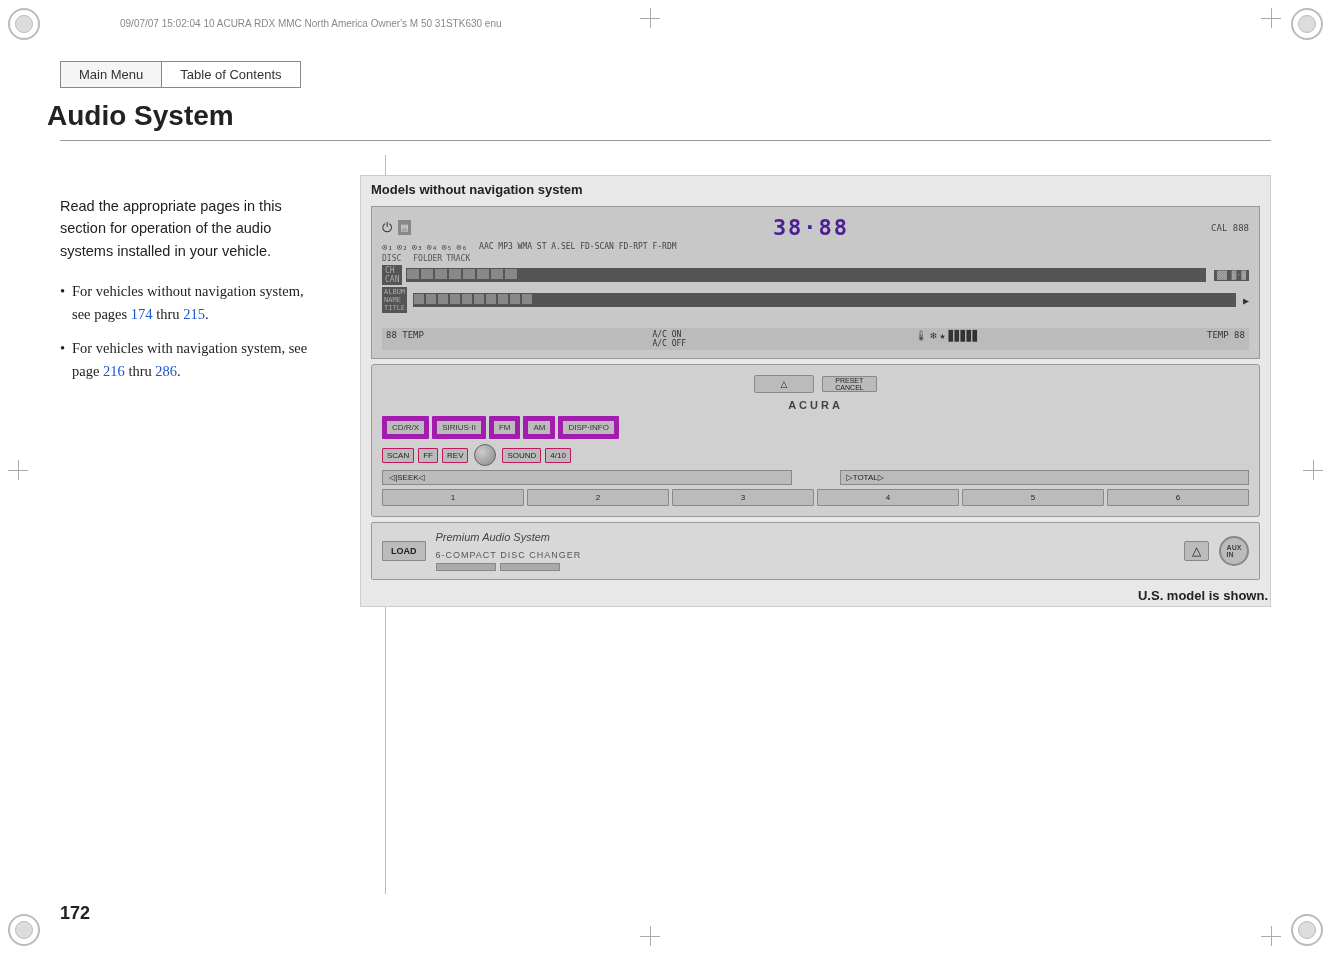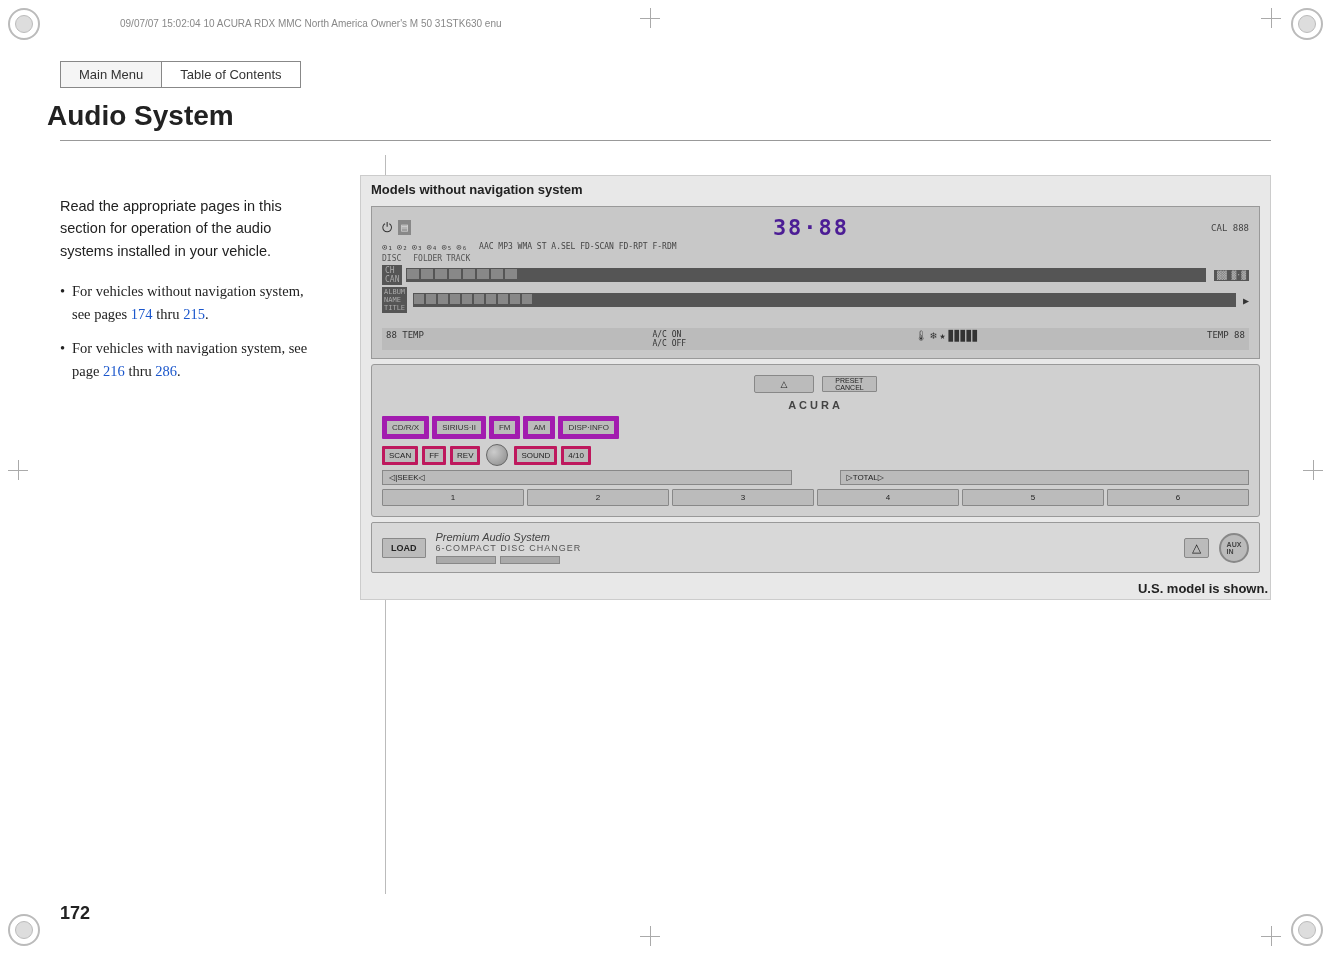--- a/index.html
+++ b/index.html
@@ -277,21 +277,21 @@
 
     .radio-controls-row {
       display: flex;
       gap: 4px;
       align-items: center;
       margin-bottom: 4px;
     }
 
     .radio-ctrl-btn {
       background: #bbb;
-      border: 3px solid #be185d;
+      border: 1px solid #be185d;
       padding: 2px 4px;
       font-size: 8px;
       border-radius: 1px;
     }
 
     .radio-knob {
       width: 22px;
       height: 22px;
       border-radius: 50%;
       background: radial-gradient(circle at 35% 35%, #ccc, #888);
@@ -343,20 +343,21 @@
     .cd-brand {
       font-size: 11px;
       font-style: italic;
       color: #444;
     }
 
     .cd-type {
       font-size: 9px;
       color: #555;
       letter-spacing: 1px;
+      margin-top: 7px;
     }
 
     .cd-eject {
       width: 25px;
       height: 20px;
       background: #bbb;
       border: 1px solid #888;
       border-radius: 2px;
       display: flex;
       align-items: center;

